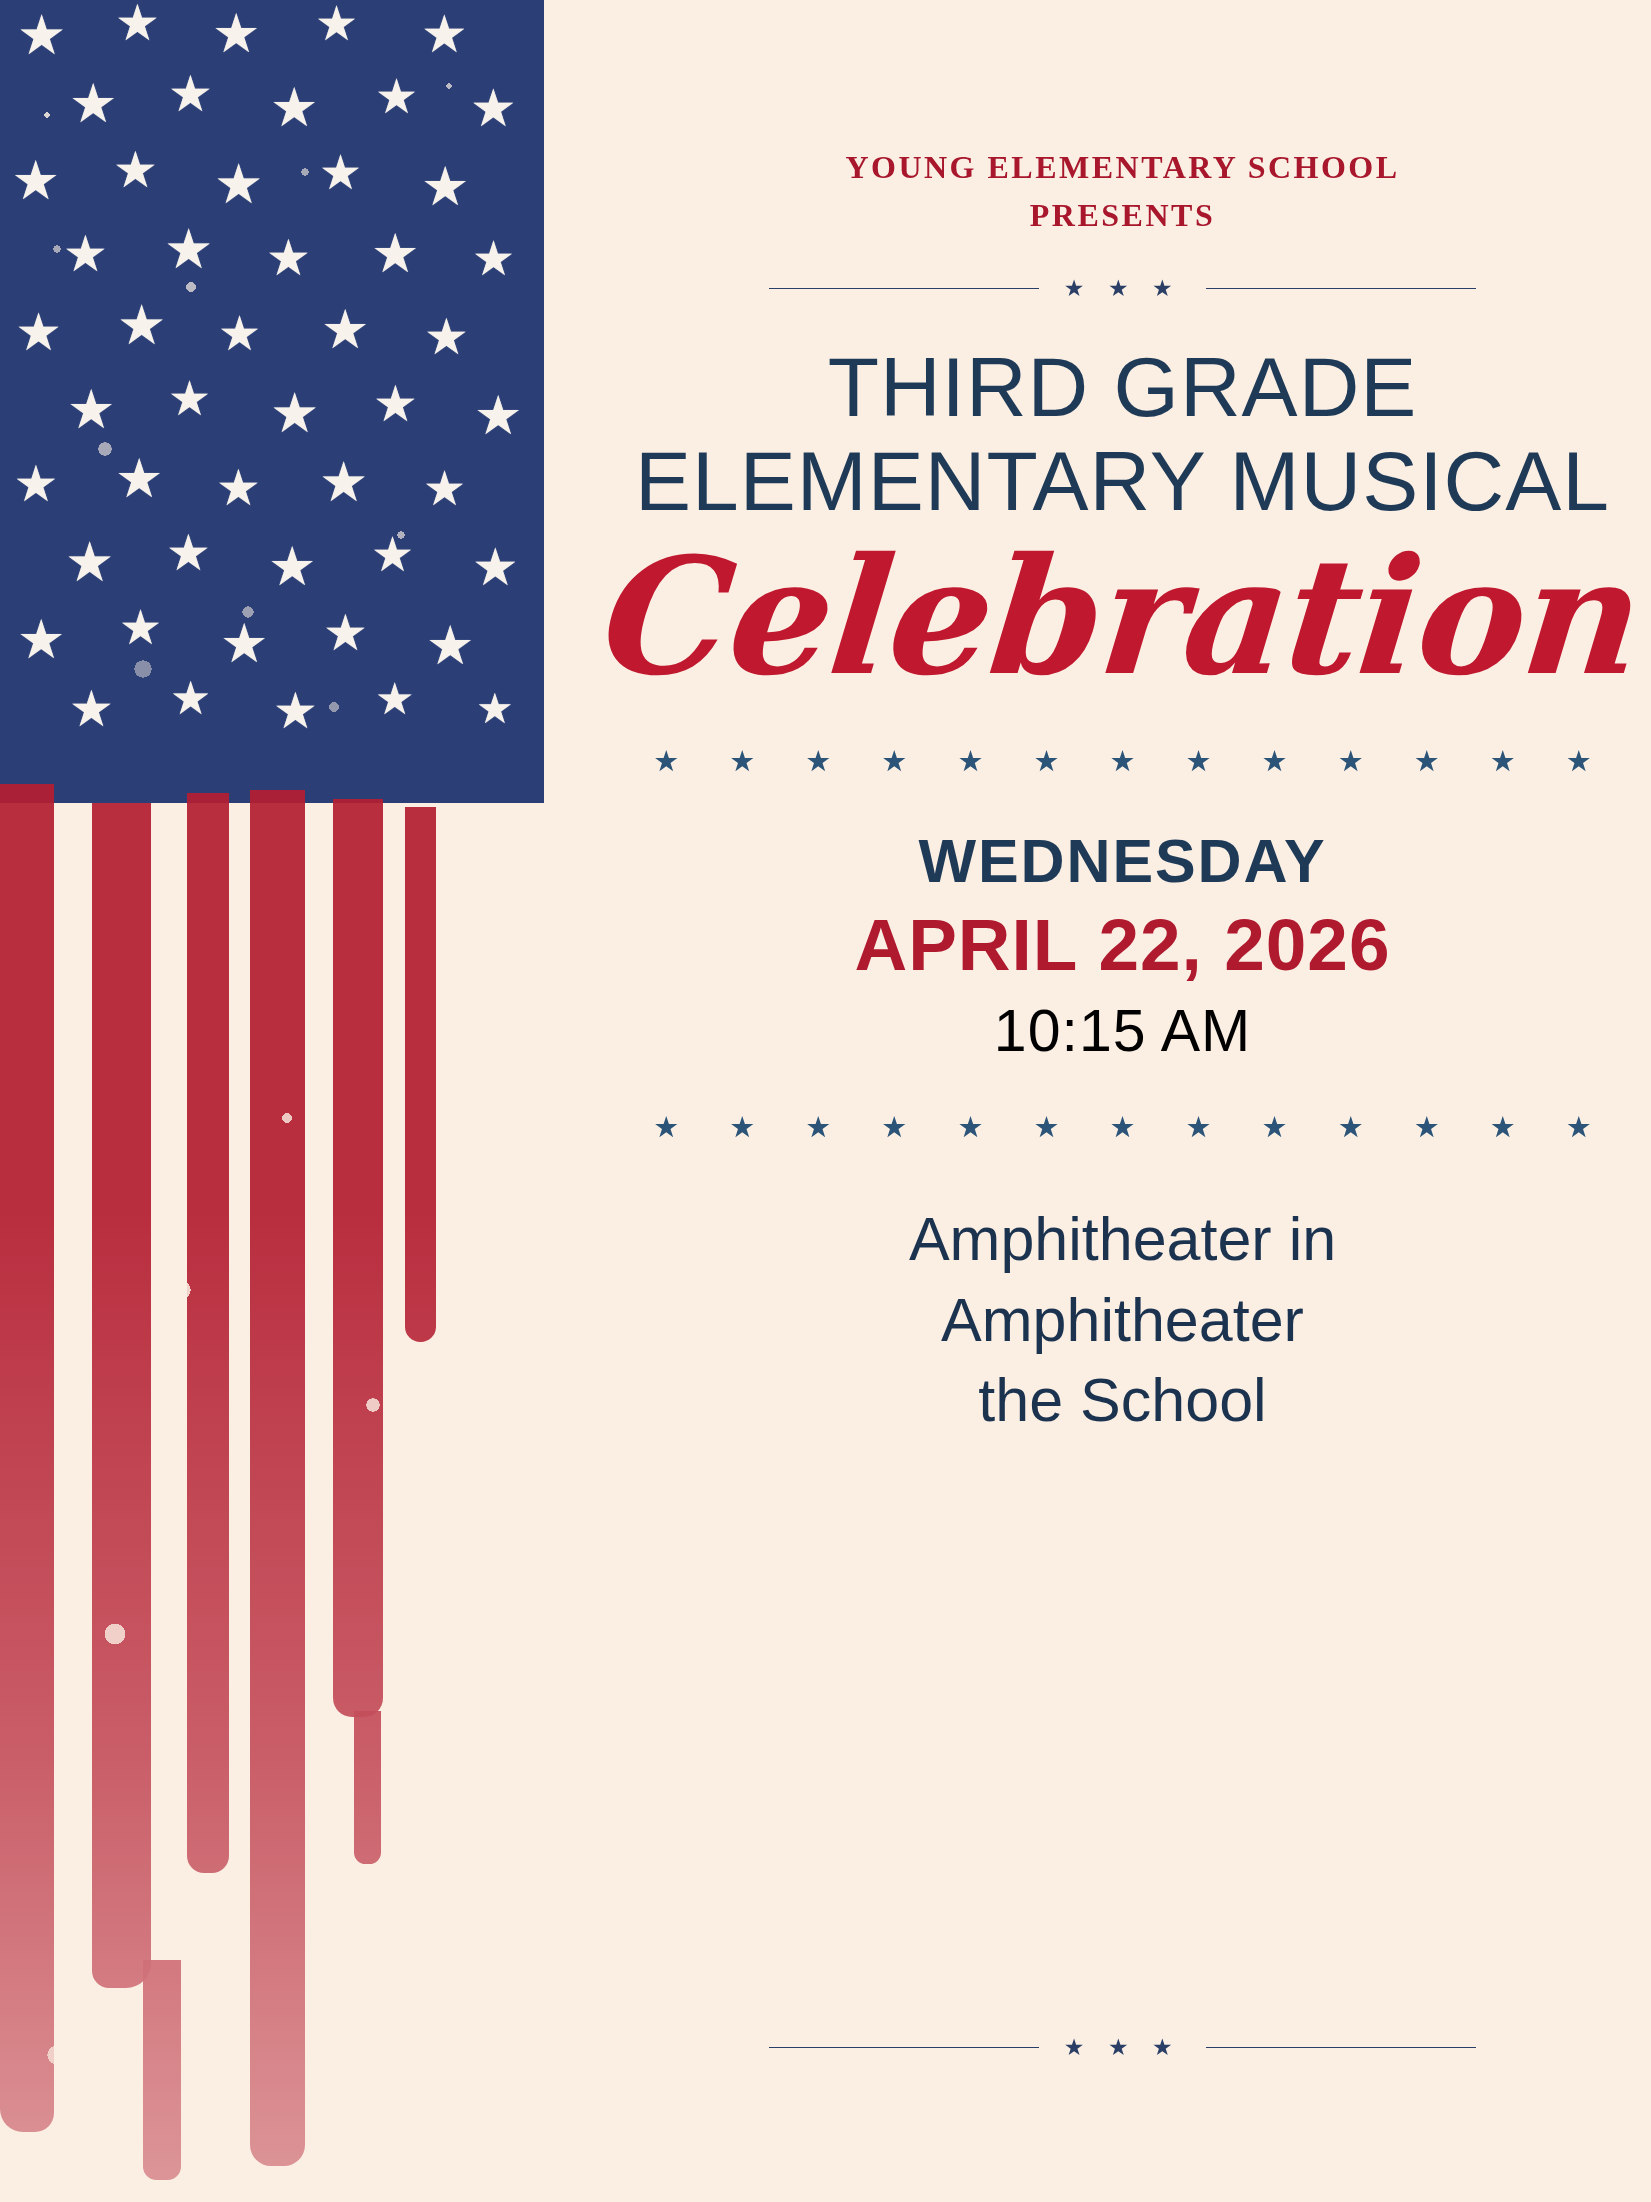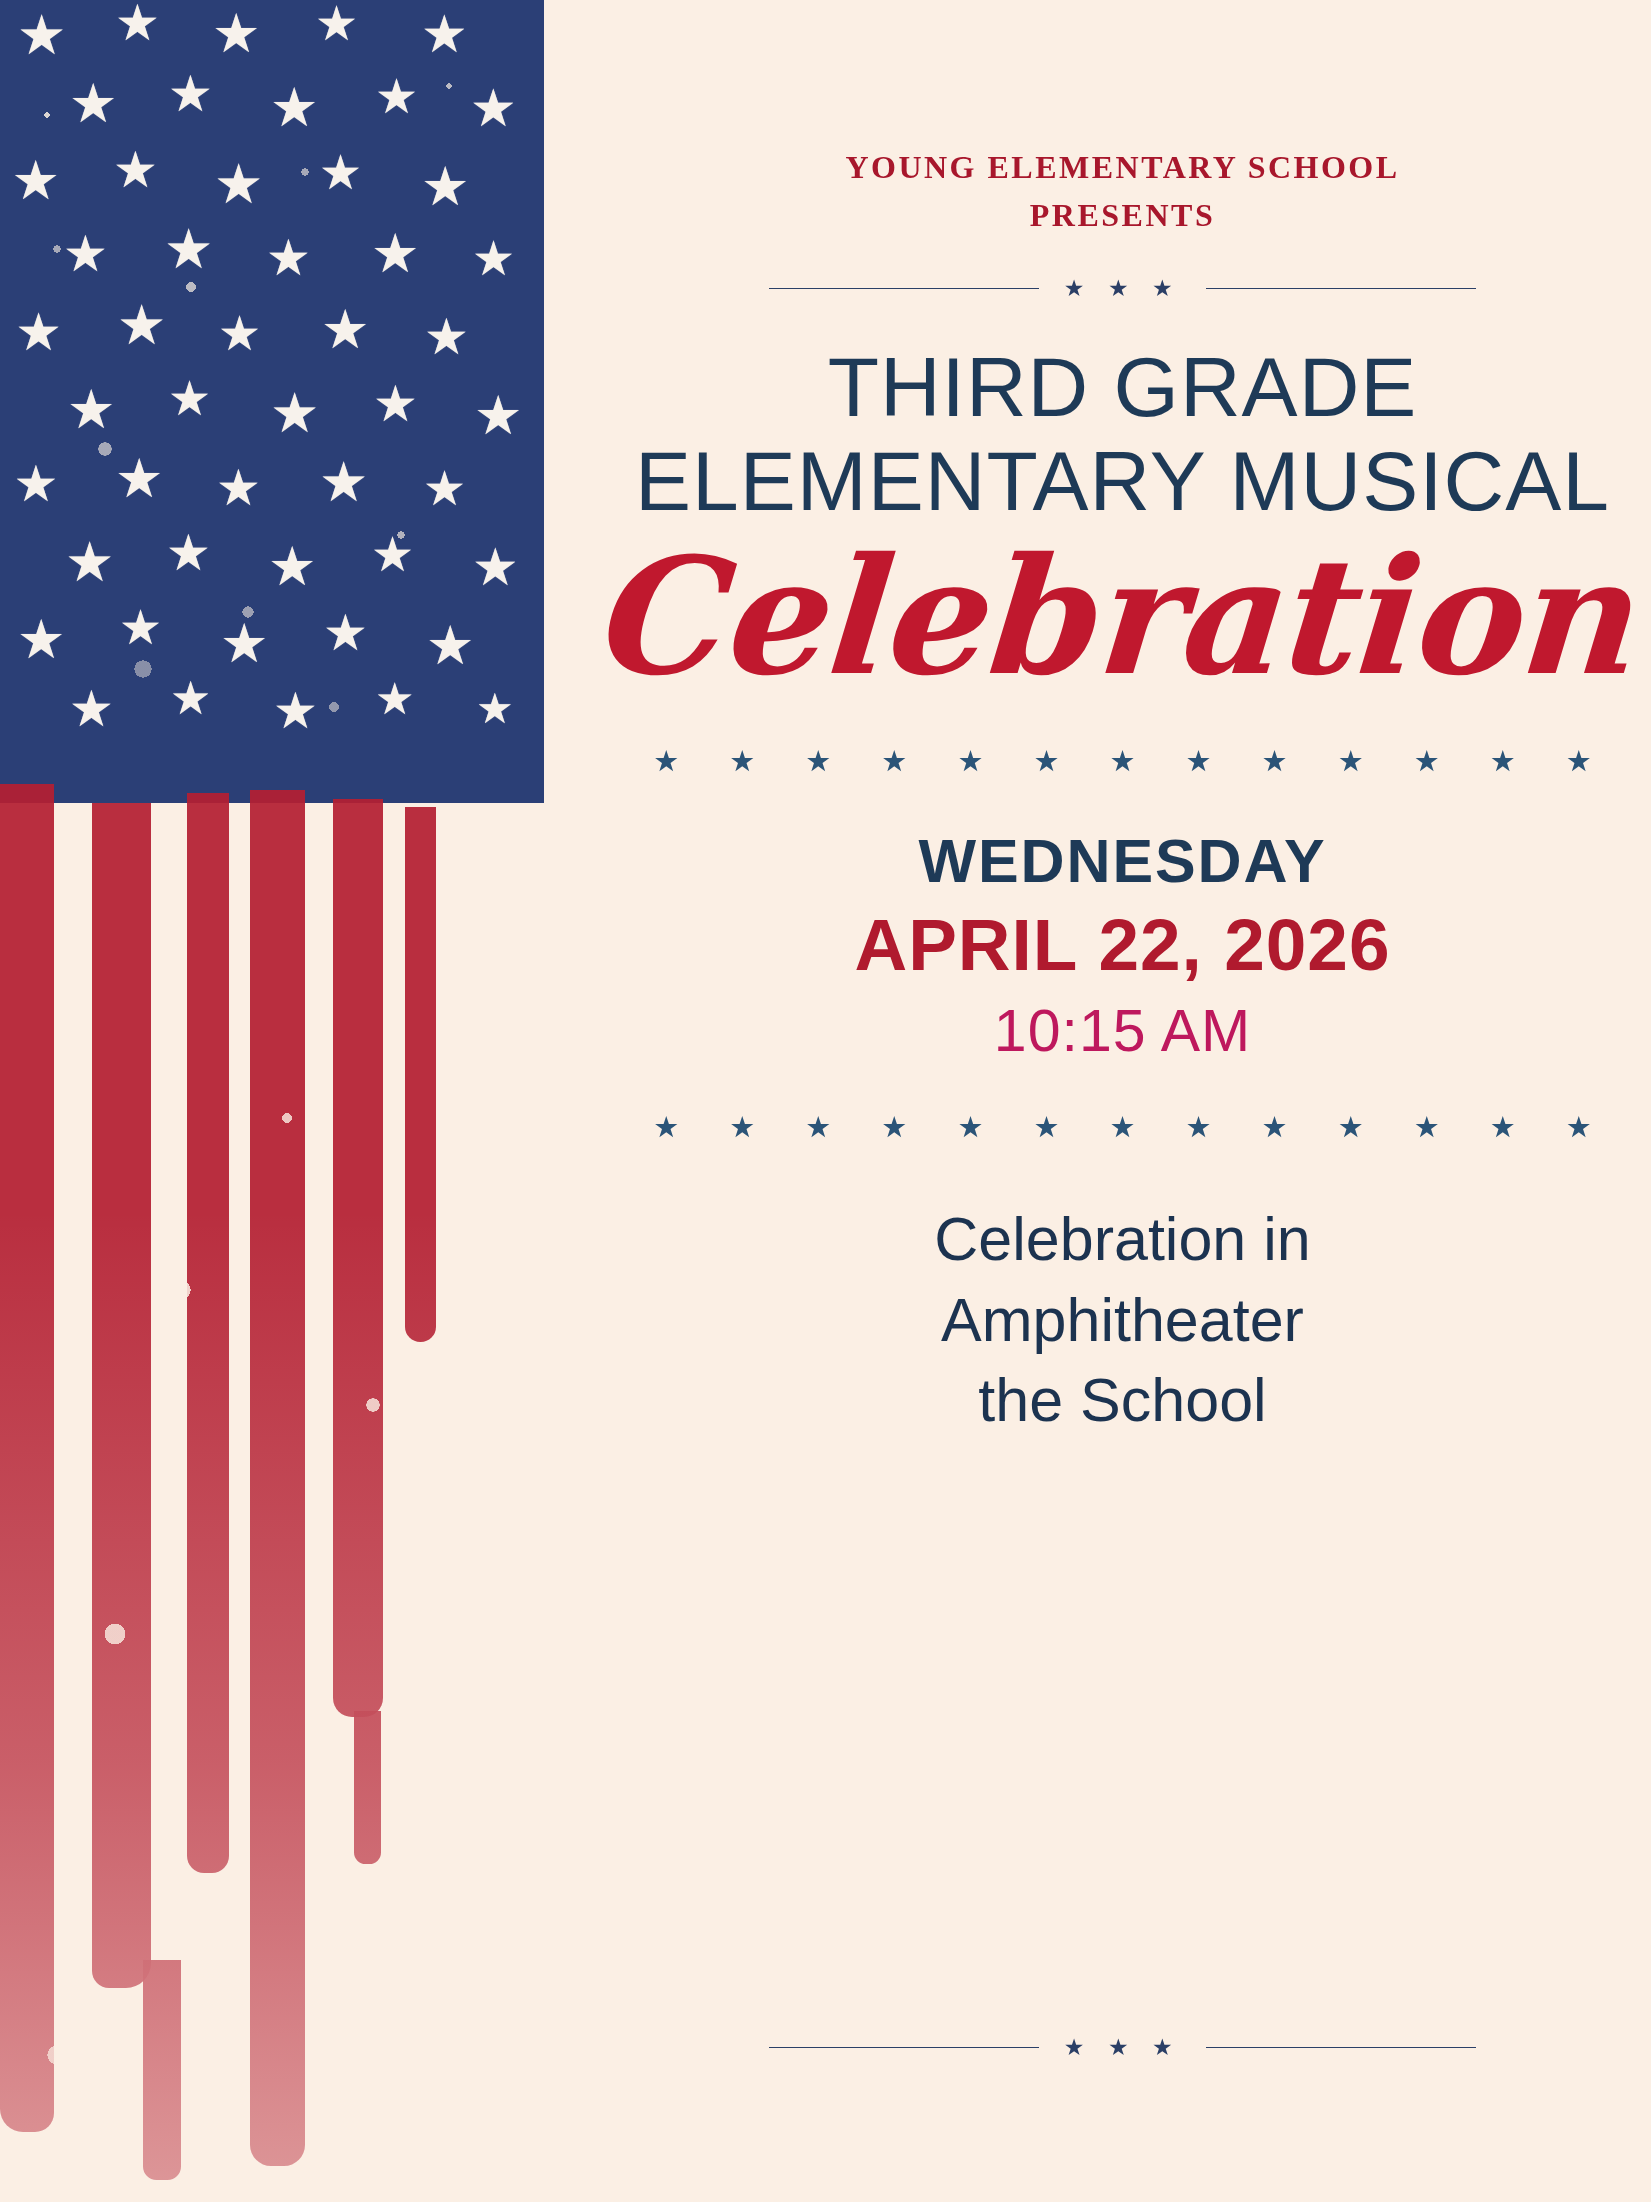--- a/index.html
+++ b/index.html
@@ -206,21 +206,21 @@
   }
   .date {
     color: #b01a2e;
     font-weight: 700;
     font-size: 73px;
     letter-spacing: 1px;
     margin-top: 3.8px;
     text-align: right;
   }
   .time {
-    color: #be185d;
+    color: #000000;
     font-weight: 400;
     font-size: 59px;
     letter-spacing: 1px;
     margin-top: 9.6px;
   }
 
   .venue {
     margin-top: 57px;
     color: #1c3350;
     font-size: 61px;
@@ -341,21 +341,21 @@
 
     <div class="date-block">
       <div class="weekday">WEDNESDAY</div>
       <div class="date">APRIL 22, 2026</div>
       <div class="time">10:15 AM</div>
     </div>
 
     <div class="star-divider">★ ★ ★ ★ ★ ★ ★ ★ ★ ★ ★ ★ ★</div>
 
     <div class="venue">
-      <span class="v-line">Celebration in</span>
+      <span class="v-line">Amphitheater in</span>
       <span class="v-line">Amphitheater</span>
       <span class="v-line">the School</span>
     </div>
 
     <div class="rule-row footer-rule">
       <div class="rule-line"></div>
       <div class="rule-stars">★ ★ ★</div>
       <div class="rule-line"></div>
     </div>
 

